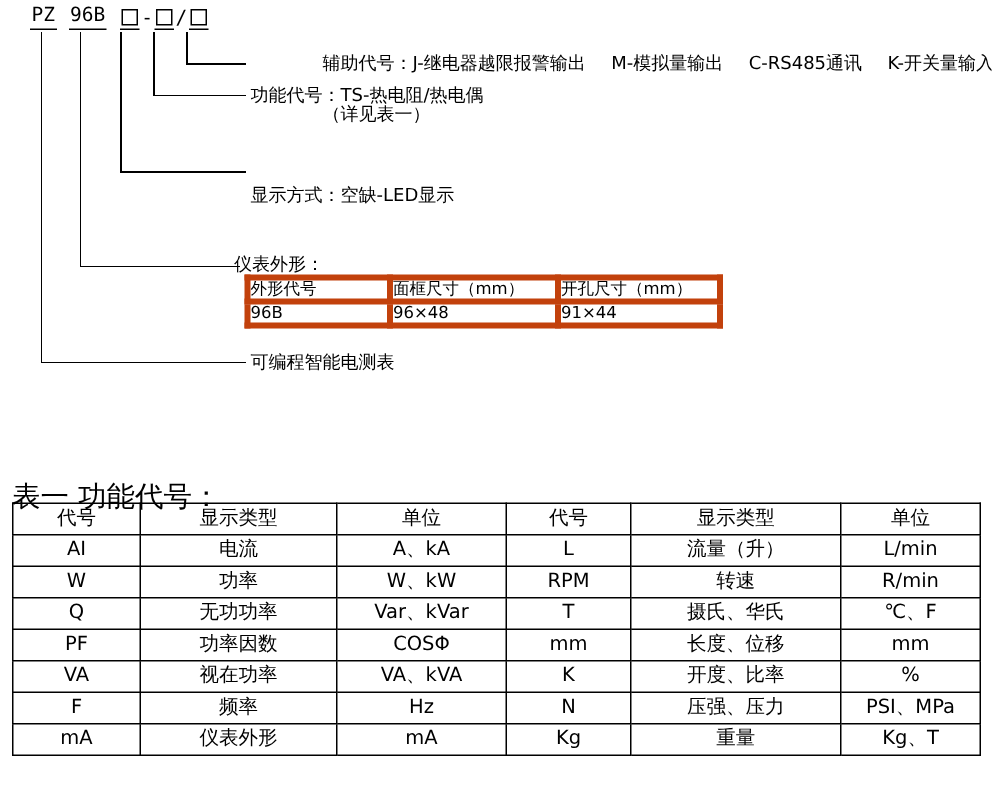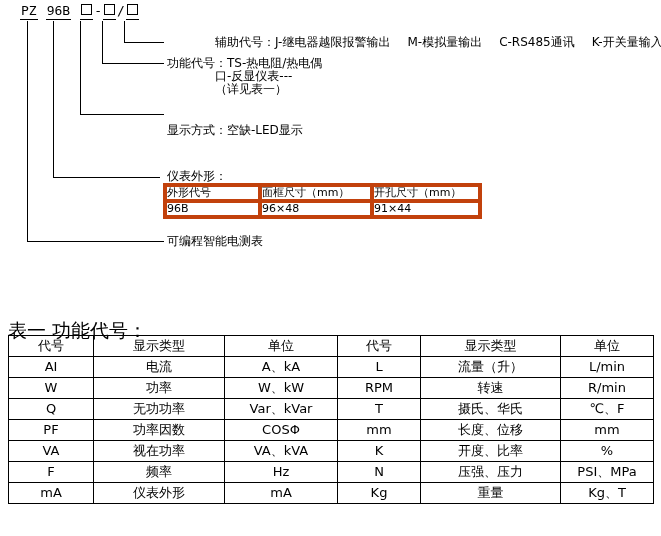--- a/index.html
+++ b/index.html
@@ -5,21 +5,21 @@
   html,body { margin:0; padding:0; }
   body {
     width:661px; height:536px; background:#ffffff; color:#000;
     font-family:"DejaVu Sans", sans-serif; position:relative; overflow:hidden;
   }
   .page { position:absolute; left:0; top:0; width:661px; height:536px; }
   svg.lines { position:absolute; left:0; top:0; pointer-events:none; }
 
   
   .model-title {
-    position:absolute; left:20px; top:3px; display:flex; 
+    position:absolute; left:20px; top:3px; display:flex; align-items:flex-end;
     font-family:"DejaVu Sans Mono", monospace; font-size:13px; line-height:15px;
   }
   .useg { border-bottom:1px solid #000; padding:0 1px 1px 1px; }
   .gap8 { margin-right:8px; } .gap9 { margin-right:9px; }
   .ubox { border-bottom:1px solid #000; padding:1px 1px 2px 1px; display:inline-block; }
   .sq { width:9px; height:9px; border:1px solid #000; display:block; }
   .sep { padding:0 1px; }
 
   
   .callout { position:absolute; font-size:12px; white-space:nowrap; line-height:13px; }
@@ -71,29 +71,28 @@
         <span class="sq"></span>
       </span>
   </div>
 
   <div class="callout" style="left:167px; top:36px;margin-left:48px;">
     <span>辅助代号：</span><span class="aux-item">J-继电器越限报警输出</span><span class="aux-item">M-模拟量输出</span><span class="aux-item">C-RS485通讯</span><span>K-开关量输入</span>
   </div>
 
   <div class="callout" style="left:167px; top:57px;">
     <div><span>功能代号：</span><span>TS-热电阻/热电偶</span></div>
-    <div class="func-indent">口-反显仪表---</div>
     <div class="func-indent">（详见表一）</div>
   </div>
 
   <div class="callout" style="left:167px; top:124px;">
     <span>显示方式：</span><span>空缺-LED显示</span>
   </div>
 
-  <div class="callout" style="left:167px; top:170px;text-align:center;">仪表外形：</div>
+  <div class="callout" style="left:156px; top:170px;text-align:center;">仪表外形：</div>
   <table class="shape-table">
     <colgroup>
         <col style="width:95px">
         <col style="width:112px">
         <col style="width:108px">
       </colgroup>
     <thead>
       <tr>
         <th>外形代号</th>
         <th>面框尺寸（mm）</th>

